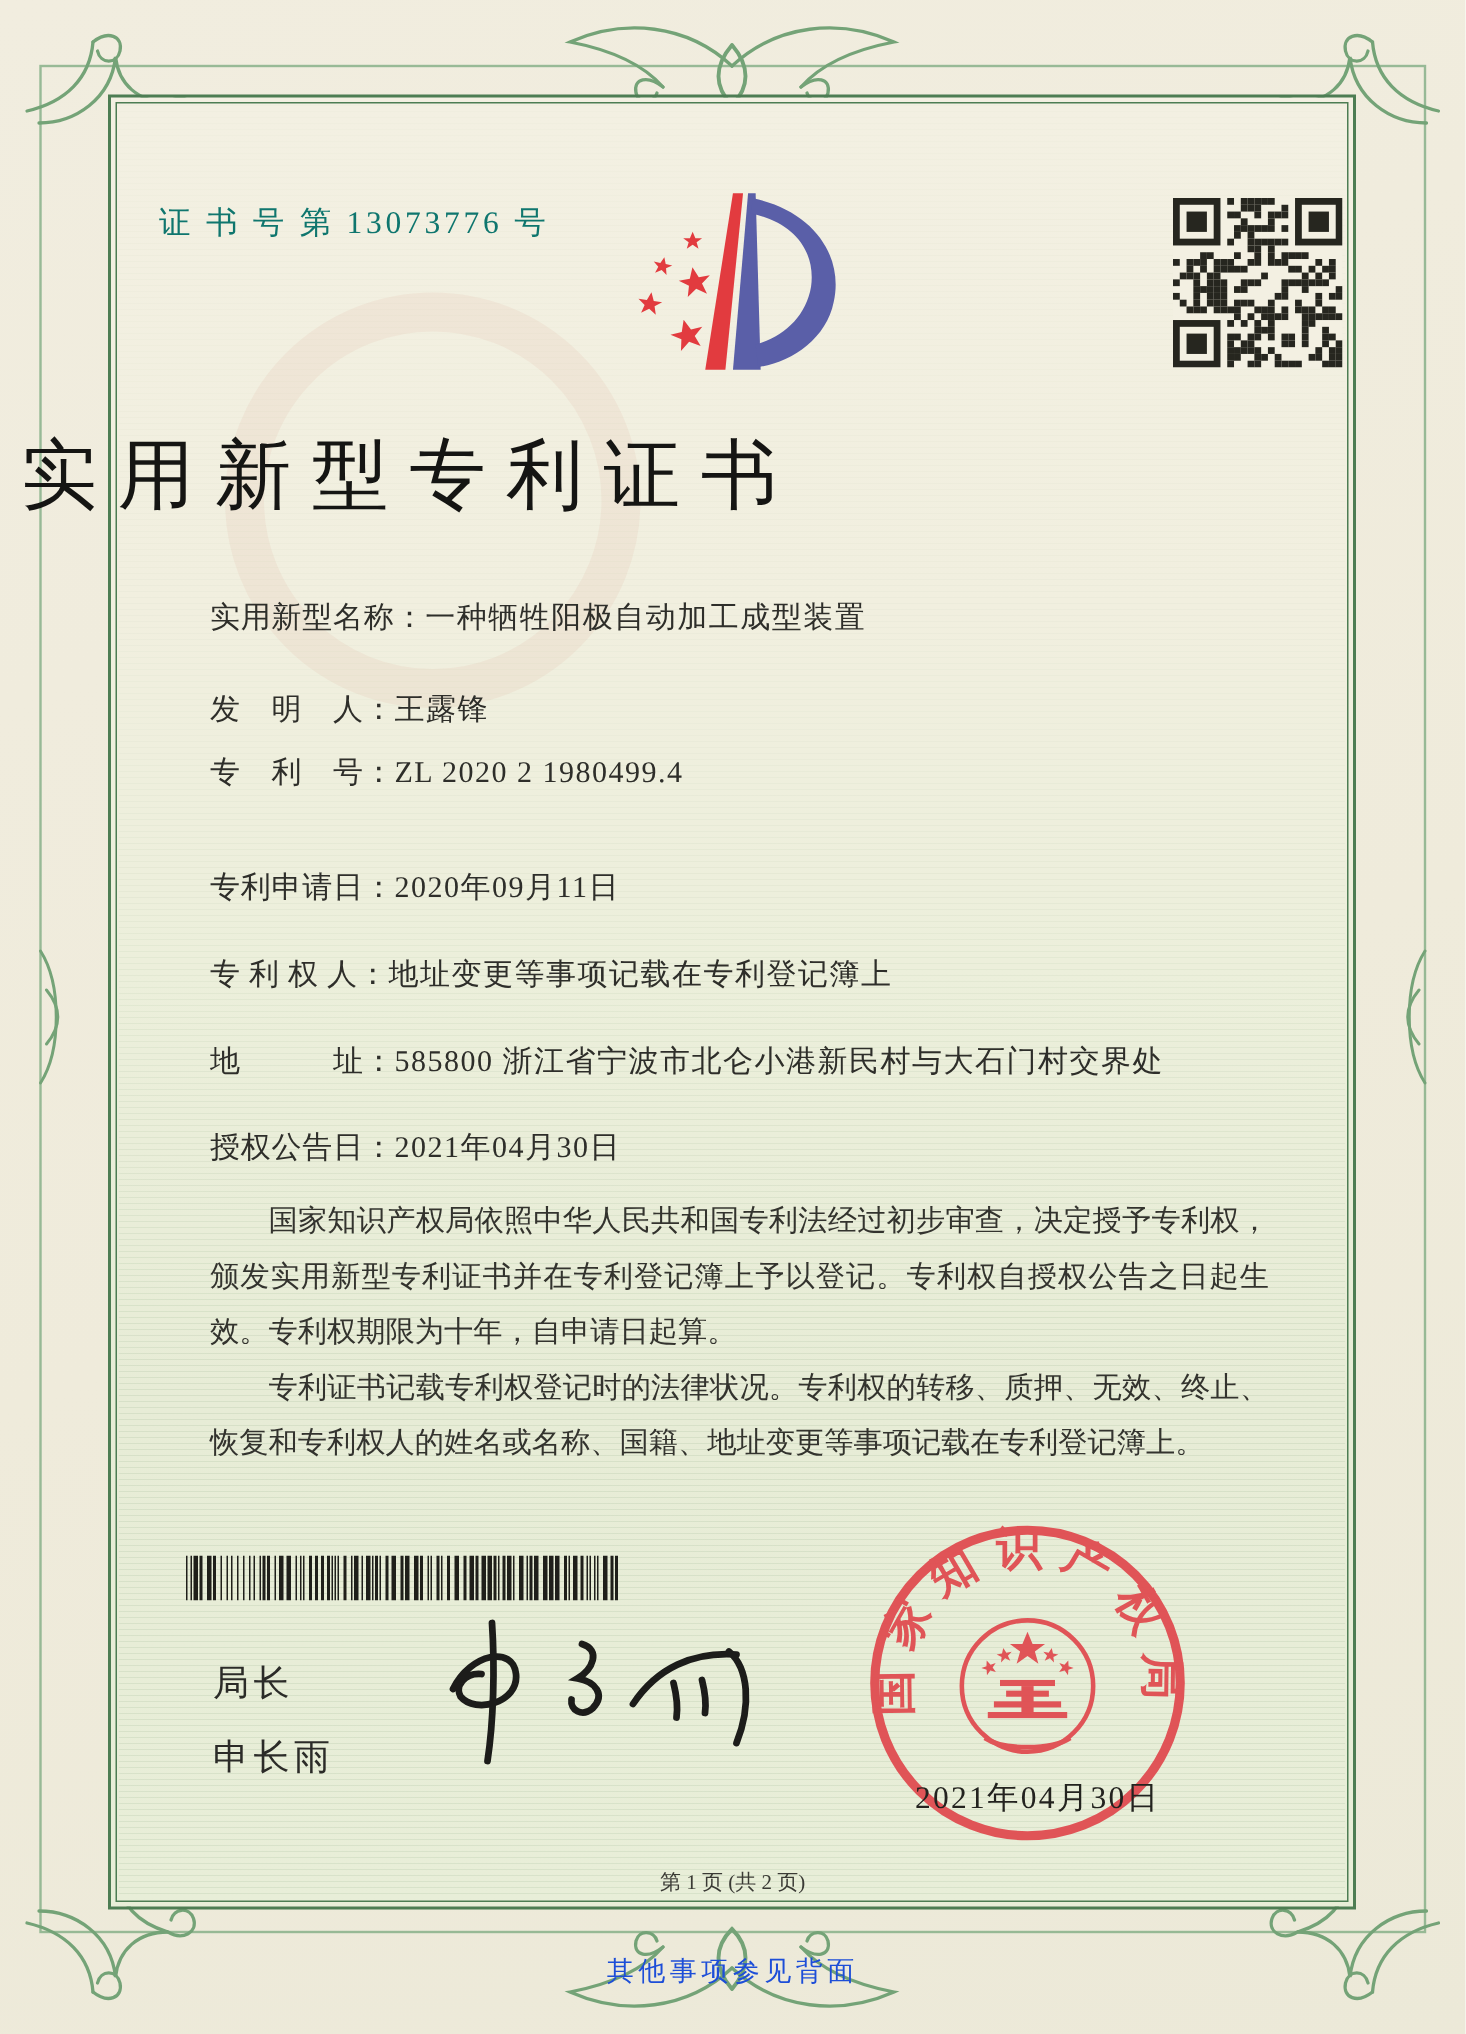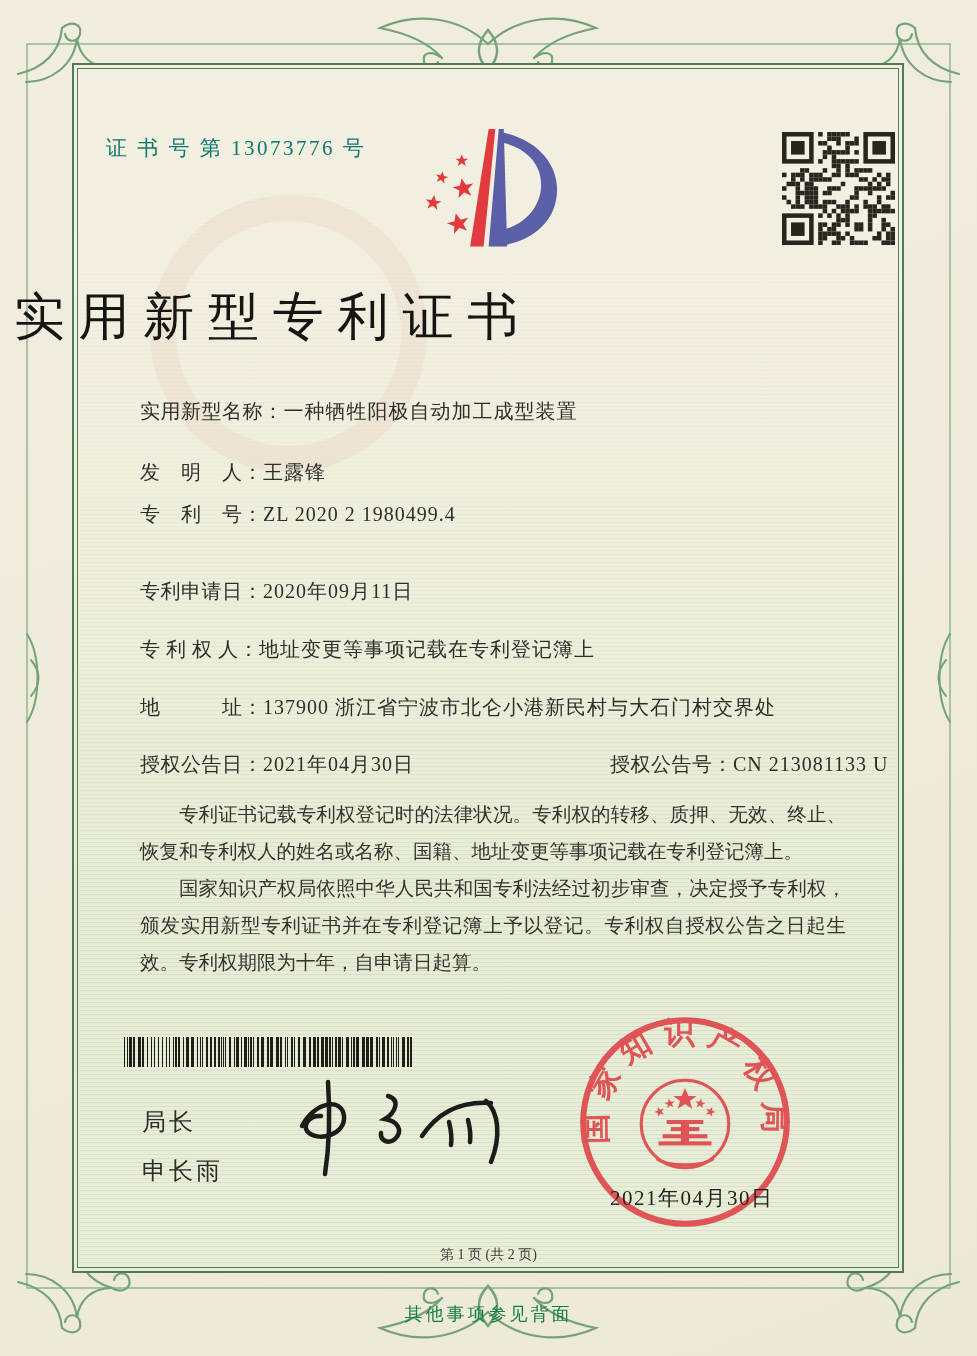--- a/index.html
+++ b/index.html
@@ -47,21 +47,21 @@
     line-height:37px;text-align:justify;color:#33332e;}
   .paras p{margin:0;text-indent:2em;}
   .barcode{position:absolute;left:124px;top:1037px;width:291px;height:30px;}
   .director{position:absolute;left:142px;top:1106px;font-size:24px;color:#2b2b28;}
   .director div{margin-bottom:17px;letter-spacing:3px;}
   .signature{position:absolute;left:282px;top:1072px;width:235px;height:115px;}
   .seal{position:absolute;left:573px;top:1010px;width:224px;height:224px;opacity:.92;}
   .seal-date{position:absolute;left:610px;top:1184px;font-size:21px;letter-spacing:1.5px;color:#23231f;}
   .page-num{position:absolute;left:0;top:1246px;width:100%;text-align:center;font-size:14px;color:#3a3a35;}
   .back-note{position:absolute;left:0;top:1302px;width:100%;text-align:center;font-size:18px;
-    letter-spacing:3px;color:#15803d;}
+    letter-spacing:3px;color:#1d4ed8;}
 </style>
 </head>
 <body>
 
 <svg class="ornament" viewBox="0 0 977 1356">
   <defs>
     <g id="star">
       <polygon points="0,-10 2.9,-3.1 10,-3.1 4.2,1.2 6.2,8.1 0,3.8 -6.2,8.1 -4.2,1.2 -10,-3.1 -2.9,-3.1"></polygon>
     </g>
     <g id="flourish" fill="none" stroke="#74a377" stroke-width="2.2" stroke-linecap="round">
@@ -359,32 +359,29 @@
 <div class="row" style="top:501px">
   <span class="lab">专　利　号：</span><span class="val">ZL 2020 2 1980499.4</span>
 </div>
 <div class="row" style="top:578px">
   <span class="lab">专利申请日：</span><span class="val">2020年09月11日</span>
 </div>
 <div class="row" style="top:636px">
   <span class="lab">专 利 权 人：</span><span class="val">地址变更等事项记载在专利登记簿上</span>
 </div>
 <div class="row" style="top:694px">
-  <span class="lab">地　　　址：</span><span class="val">137900 浙江省宁波市北仑小港新民村与大石门村交界处</span>
+  <span class="lab">地　　　址：</span><span class="val">585800 浙江省宁波市北仑小港新民村与大石门村交界处</span>
 </div>
 <div class="row" style="top:751px">
   <span class="lab">授权公告日：</span><span class="val">2021年04月30日</span>
-  <span class="grant2">
-    <span class="lab">授权公告号：</span><span class="val">CN 213081133 U</span>
-  </span>
 </div>
 
 <div class="paras">
+  <p>国家知识产权局依照中华人民共和国专利法经过初步审查，决定授予专利权，颁发实用新型专利证书并在专利登记簿上予以登记。专利权自授权公告之日起生效。专利权期限为十年，自申请日起算。</p>
   <p>专利证书记载专利权登记时的法律状况。专利权的转移、质押、无效、终止、恢复和专利权人的姓名或名称、国籍、地址变更等事项记载在专利登记簿上。</p>
-  <p>国家知识产权局依照中华人民共和国专利法经过初步审查，决定授予专利权，颁发实用新型专利证书并在专利登记簿上予以登记。专利权自授权公告之日起生效。专利权期限为十年，自申请日起算。</p>
 </div>
 
 <svg class="barcode" viewBox="0 0 291 30" preserveAspectRatio="none">
   <g id="bc-bars" fill="#1f1f1a">
       <rect x="0" y="0" width="1" height="30"></rect>
       <rect x="3" y="0" width="1" height="30"></rect>
       <rect x="5" y="0" width="3" height="30"></rect>
       <rect x="9" y="0" width="2" height="30"></rect>
       <rect x="14" y="0" width="3" height="30"></rect>
       <rect x="18" y="0" width="2" height="30"></rect>

